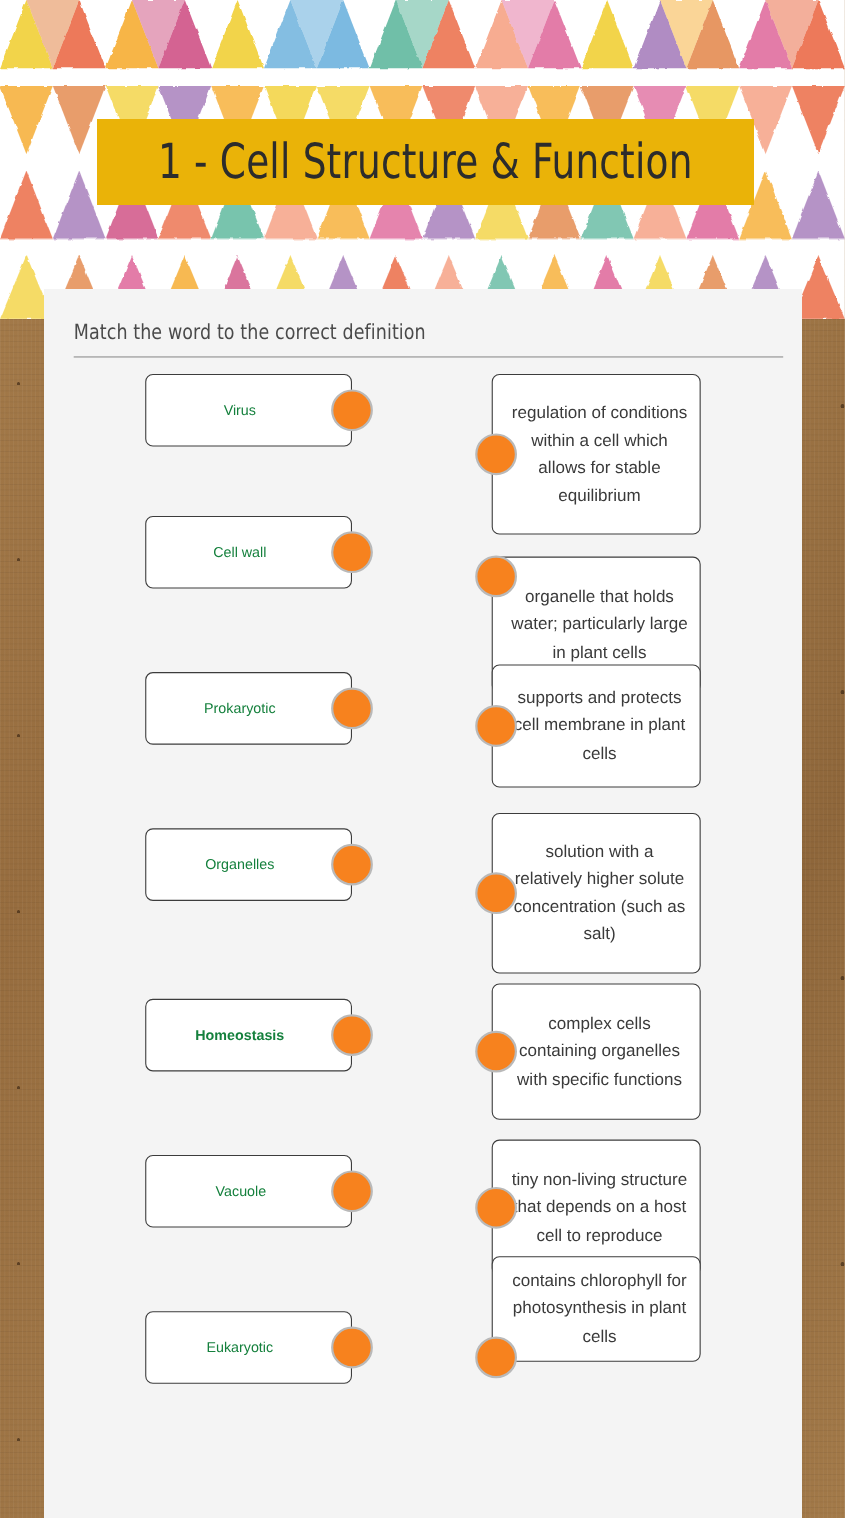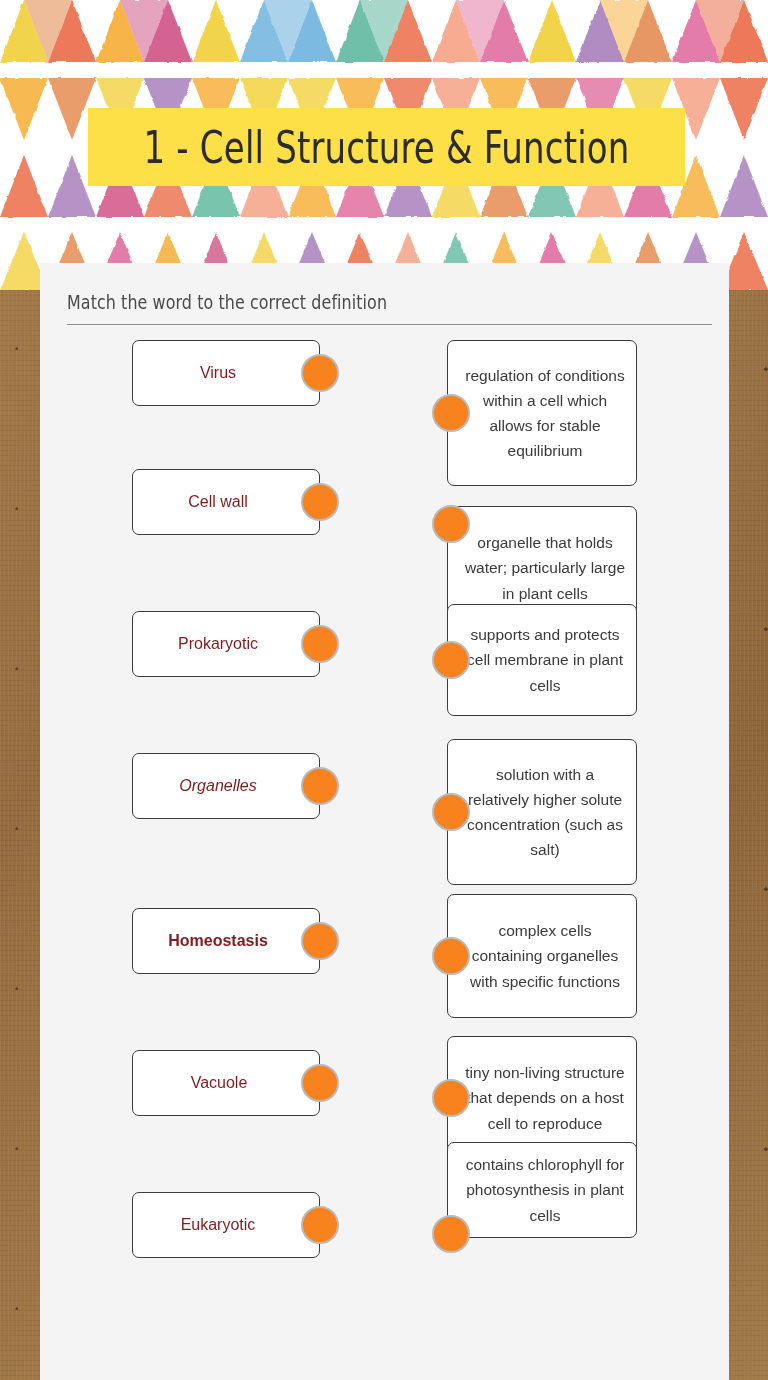--- a/index.html
+++ b/index.html
@@ -51,21 +51,21 @@
   }
   #header-pattern svg { display: block; }
 
   
   #title-banner {
     position: absolute;
     left: 88px;
     top: 108px;
     width: 597px;
     height: 78px;
-    background: #fde047;
+    background: #eab308;
     display: flex;
     align-items: center;
     justify-content: center;
     z-index: 5;
   }
   #title-text {
     font-family: "DejaVu Sans Condensed", "Liberation Sans Narrow", "Liberation Sans", sans-serif;
     font-size: 44px;
     font-weight: 300;
     letter-spacing: .2px;
@@ -127,22 +127,22 @@
     height: 66px;
     background: #ffffff;
     border: 1px solid #3c3c3c;
     border-radius: 7px;
     display: flex;
     align-items: center;
     justify-content: center;
     padding: 0 30px 0 14px;
   }
   .word-label {
-    font-size: 16px;
-    color: #7f1d1d;
+    font-size: 13px;
+    color: #15803d;
     text-align: center;
     line-height: 1.25;
   }
 
   .def-card {
     position: absolute;
     left: 407px;
     width: 190px;
     background: #ffffff;
     border: 1px solid #3c3c3c;
@@ -309,21 +309,21 @@
         <div class="word-card" style="top: 271px;">
           <span class="word-label">Prokaryotic</span>
         </div>
         <div class="dot dot-right" style="top: 285px;"></div>
         <div class="def-card" style="top: 264px; height: 112px;">
           <span class="def-text">supports and protects cell membrane in plant cells</span>
         </div>
         <div class="dot dot-left" style="top: 301px;"></div>
       </div>
       <div class="match-row" style="position: absolute; top: 0px; left: 0px; height: 0px;">
-        <div class="word-card" style="top: 413px; font-style: italic;">
+        <div class="word-card" style="top: 413px;">
           <span class="word-label">Organelles</span>
         </div>
         <div class="dot dot-right" style="top: 427px;"></div>
         <div class="def-card" style="top: 399px; height: 146px;">
           <span class="def-text">solution with a relatively higher solute concentration (such as salt)</span>
         </div>
         <div class="dot dot-left" style="top: 453px;"></div>
       </div>
       <div class="match-row" style="position: absolute; top: 0px; left: 0px; height: 0px;">
         <div class="word-card" style="top: 568px; font-weight: bold;">

